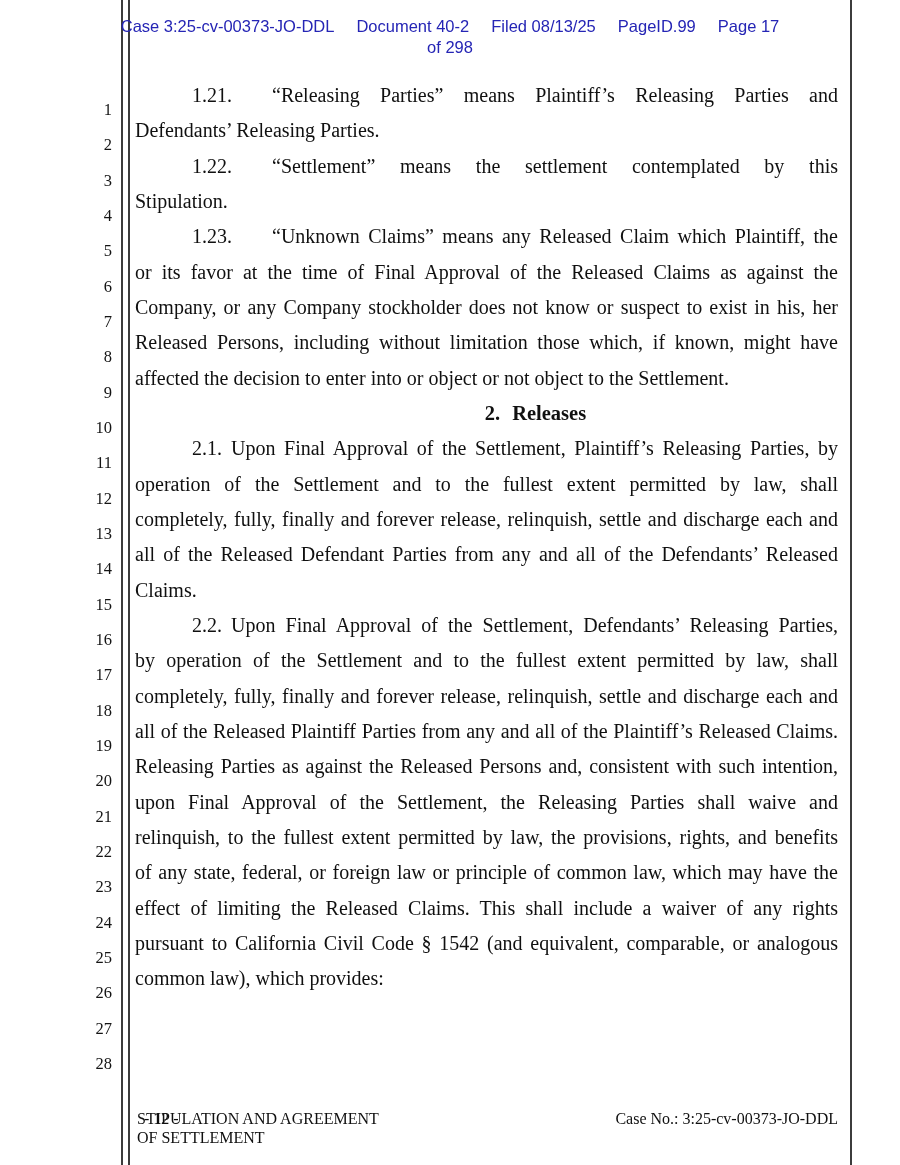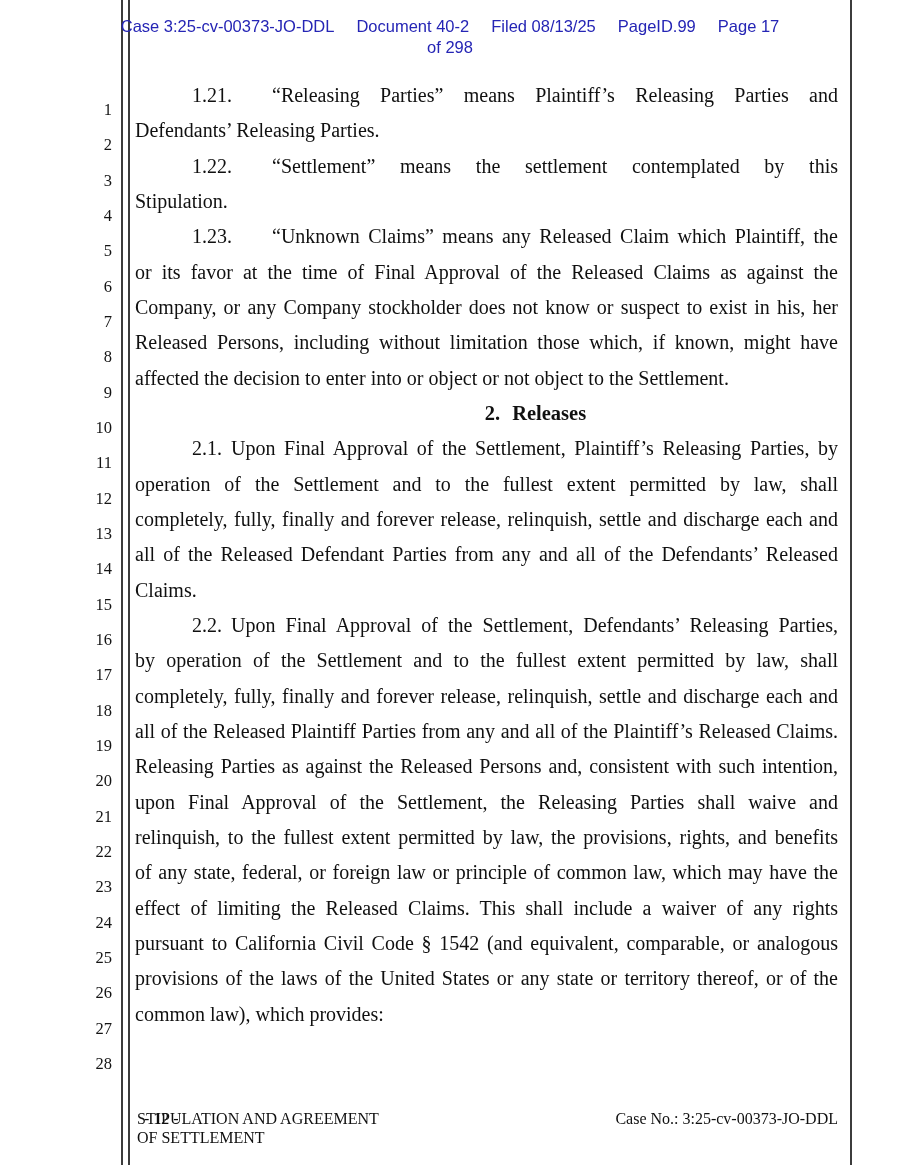--- a/index.html
+++ b/index.html
@@ -126,21 +126,20 @@
       <div class="line j p-start"><span>2.2.</span><span class="tab-p"></span><span>Upon Final Approval of the Settlement, Defendants’ Releasing Parties,</span></div>
       <div class="line j"><span>by operation of the Settlement and to the fullest extent permitted by law, shall</span></div>
       <div class="line j"><span>completely, fully, finally and forever release, relinquish, settle and discharge each and</span></div>
       <div class="line j"><span>all of the Released Plaintiff Parties from any and all of the Plaintiff’s Released Claims.</span></div>
       <div class="line j"><span>Releasing Parties as against the Released Persons and, consistent with such intention,</span></div>
       <div class="line j"><span>upon Final Approval of the Settlement, the Releasing Parties shall waive and</span></div>
       <div class="line j"><span>relinquish, to the fullest extent permitted by law, the provisions, rights, and benefits</span></div>
       <div class="line j"><span>of any state, federal, or foreign law or principle of common law, which may have the</span></div>
       <div class="line j"><span>effect of limiting the Released Claims. This shall include a waiver of any rights</span></div>
       <div class="line j"><span>pursuant to California Civil Code § 1542 (and equivalent, comparable, or analogous</span></div>
-      <div class="line j"><span>provisions of the laws of the United States or any state or territory thereof, or of the</span></div>
       <div class="line"><span>common law), which provides:</span></div>
     </div>
 
   <div class="footer-left">
     <div>STIPULATION AND AGREEMENT</div>
     <div>OF SETTLEMENT</div>
   </div>
   <div class="footer-center">- 12 -</div>
   <div class="footer-right">Case No.: 3:25-cv-00373-JO-DDL</div>
 

